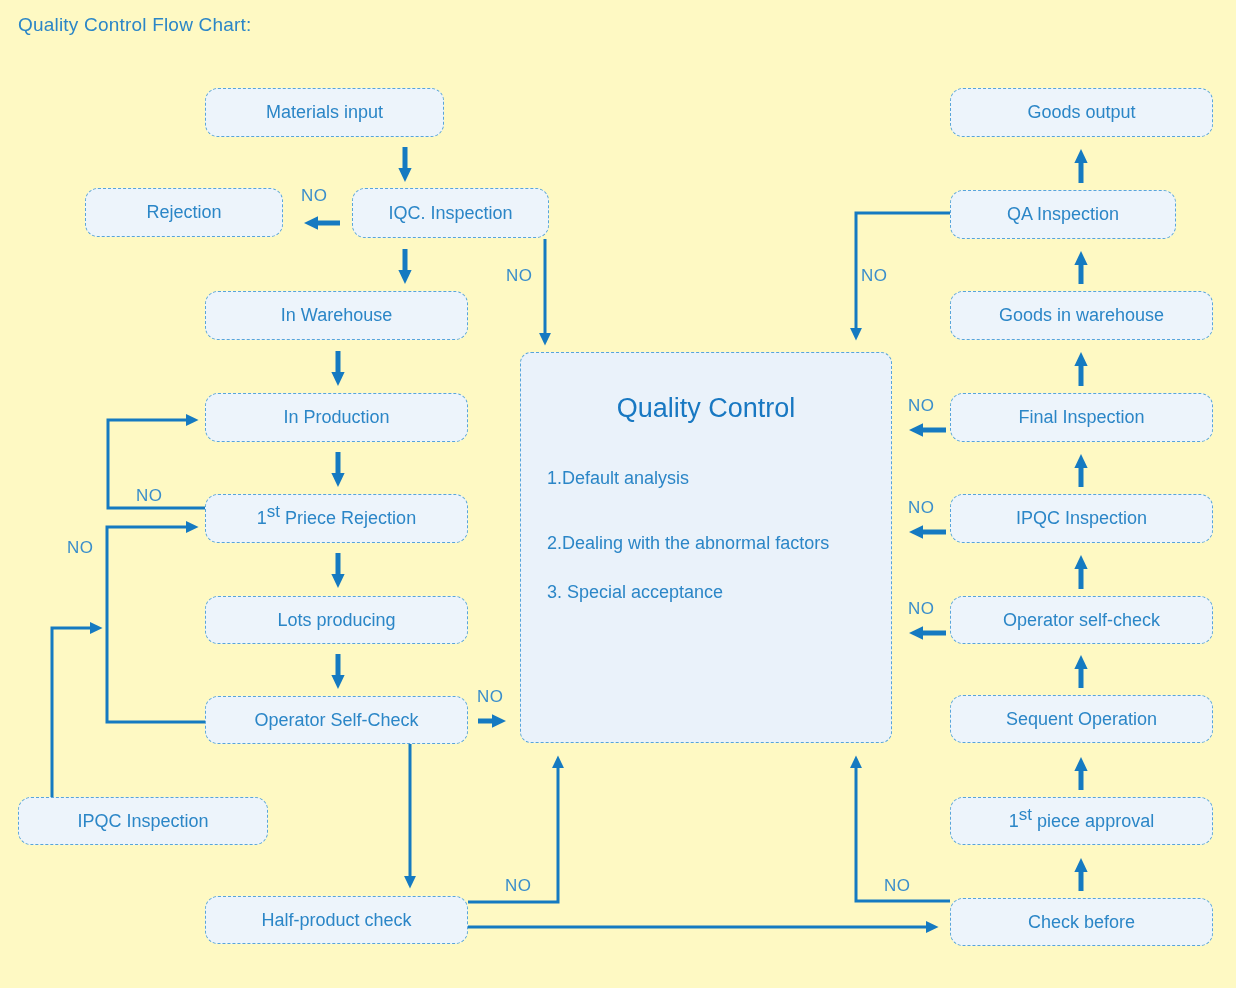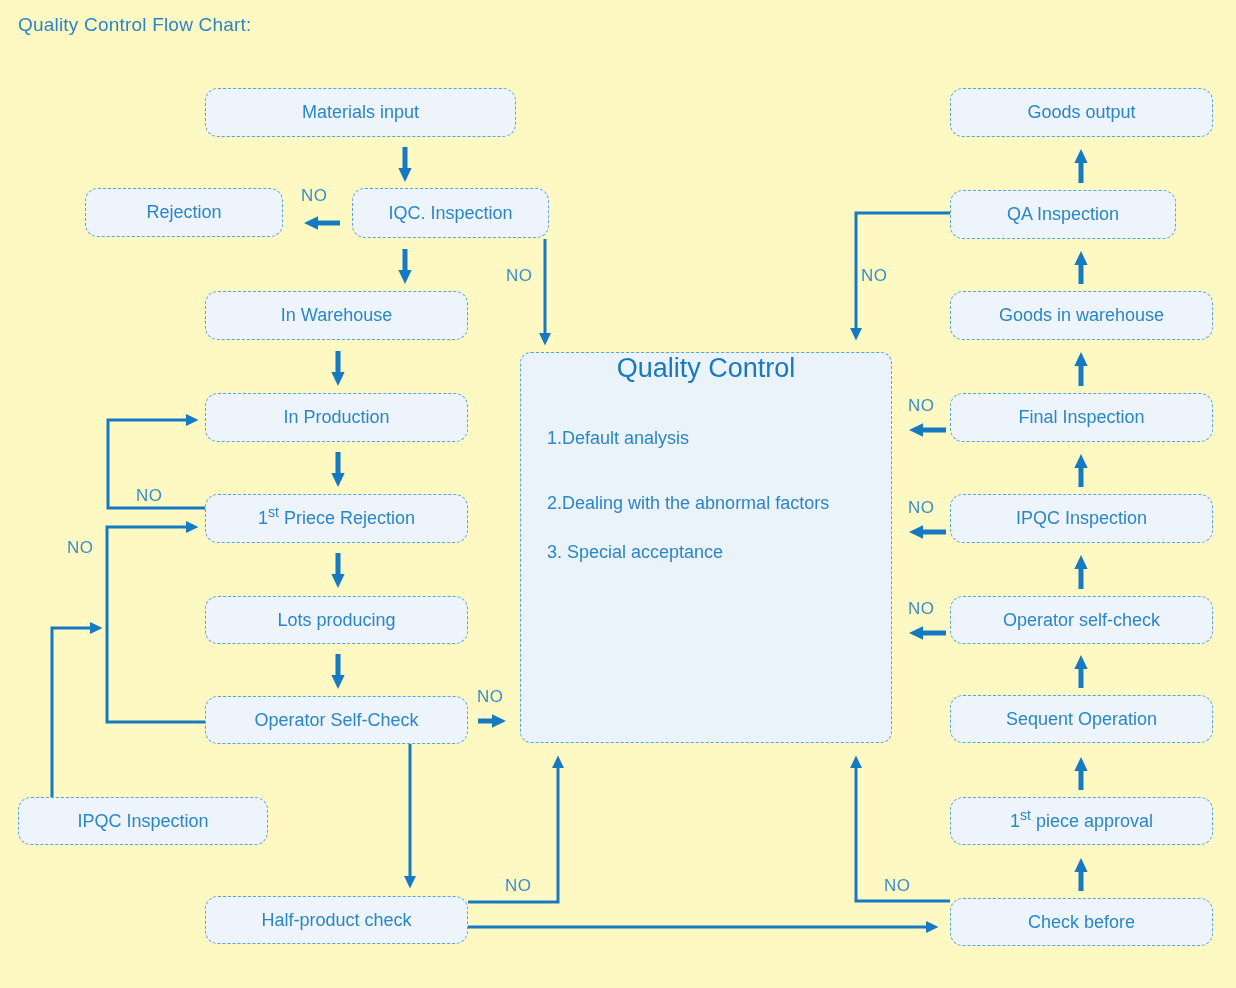--- a/index.html
+++ b/index.html
@@ -11,29 +11,29 @@
     position:absolute;left:18px;top:14px;font-size:19px;color:#2b86c7;letter-spacing:.2px;
   }
   svg.wires{position:absolute;left:0;top:0;width:1236px;height:988px;}
   .tk{stroke:#157ac1;stroke-width:5;fill:none;}
   .tn{stroke:#157ac1;stroke-width:3;fill:none;}
   .node{
     position:absolute;box-sizing:border-box;border:1.6px dashed #58a5da;border-radius:13px;
     background:#edf4fb;display:flex;align-items:center;justify-content:center;
     color:#2b86c7;font-size:18px;
   }
-  .node sup{font-size:14px;line-height:0;}
+  .node sup{font-size:17px;line-height:0;}
   .no{
     position:absolute;color:#3a8ecb;font-size:17px;letter-spacing:.5px;
   }
   .qc{
     position:absolute;left:520px;top:352px;width:372px;height:391px;box-sizing:border-box;
     border:1.6px dashed #58a5da;border-radius:11px;background:#eaf2fa;color:#1d7dc3;
   }
-  .qc-title{text-align:center;font-size:27px;color:#1878c2;}
+  .qc-title{margin-top:40px;text-align:center;font-size:27px;color:#1878c2;}
   .qc-item{margin:44px 0 0 26px;font-size:18px;color:#2b86c7;}
   .qc-item.last{margin-top:28px;}
 </style>
 </head>
 <body>
 
 <div id="stage">
 
   <div id="page-title">Quality Control Flow Chart:</div>
 
@@ -75,21 +75,21 @@
     <path class="tn" d="M950 213 H856 V330" marker-end="url(#mt)"></path>
     <path class="tn" d="M205 508 H108 V420 H188" marker-end="url(#mt)"></path>
     <path class="tn" d="M205 722 H107 V527 H188" marker-end="url(#mt)"></path>
     <path class="tn" d="M52 797 V628 H92" marker-end="url(#mt)"></path>
     <path class="tn" d="M410 744 V878" marker-end="url(#mt)"></path>
     <path class="tn" d="M468 902 H558 V766" marker-end="url(#mt)"></path>
     <path class="tn" d="M950 901 H856 V766" marker-end="url(#mt)"></path>
     <path class="tn" d="M468 927 H928" marker-end="url(#mt)"></path>
   </svg>
 
-  <div class="node" style="left:205px;top:88px;width:311px;height:49px">
+  <div class="node" style="left:205px;top:88px;width:239px;height:49px">
     <span>Materials input</span>
   </div>
   <div class="node" style="left:85px;top:188px;width:198px;height:49px">
     <span>Rejection</span>
   </div>
   <div class="node" style="left:205px;top:291px;width:263px;height:49px">
     <span>In Warehouse</span>
   </div>
   <div class="node" style="left:352px;top:188px;width:197px;height:50px">
     <span>IQC. Inspection</span>

